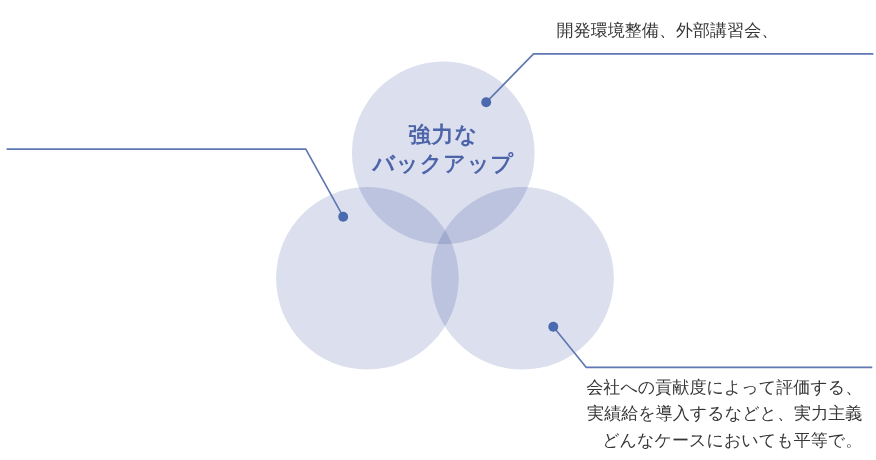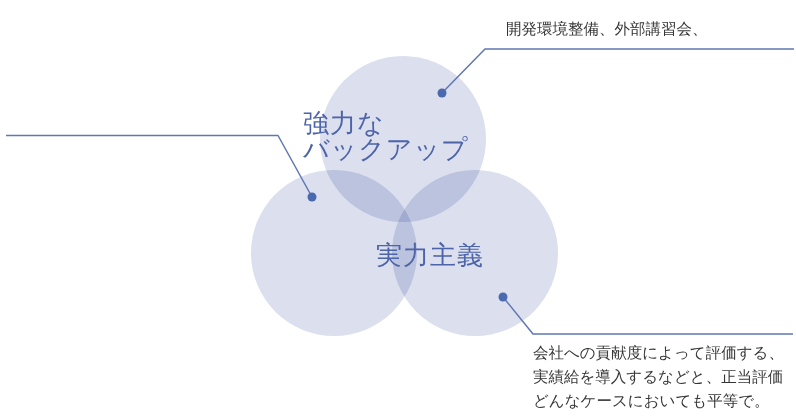--- a/index.html
+++ b/index.html
@@ -23,40 +23,41 @@
   .c-backup { left: 320px; top: 56px; }
   .c-fair   { left: 251px; top: 170px; }
   .c-merit  { left: 392px; top: 170px; }
 
   .leads { position: absolute; left: 0; top: 0; }
   .lead  { fill: none; stroke-width: 1.5; stroke-linejoin: round; }
 
   .label {
     position: absolute;
     color: #4d64a9;
-    font-weight: normal;
-    font-size: 26px;
+    font-weight: bold;
+    text-align: center;
+    font-size: 20px;
     line-height: 26px;
     letter-spacing: 1px;
     white-space: nowrap;
   }
   .label-backup { left: 303px; top: 110px; width: 200px; }
   .label-fair   { left: 236px; top: 242px; width: 200px; }
   .label-merit  { left: 376px; top: 242px; width: 200px; }
 
   .note {
     position: absolute;
     color: #363636;
     font-size: 15.5px;
     line-height: 24px;
     white-space: nowrap;
   }
   .note-fair   { left: 5px;   top: 56px;  }
   .note-backup { left: 506px; top: 0; margin-top: 17px;     }
-  .note-merit  { left: 533px; top: 341px; }
+  .note-merit  { left: 533px; top: 341px; text-align: right; }
 </style>
 </head>
 <body>
 
 <div class="stage">
 
   <div class="circle c-backup"></div>
   <div class="circle c-fair"></div>
   <div class="circle c-merit"></div>
 
@@ -66,28 +67,27 @@
     <polyline class="lead" points="503,297 533,334 793,334" stroke="#5f77b2"></polyline>
     <circle cx="442" cy="93" r="4.5" fill="#4b69ae"></circle>
     <circle cx="312" cy="197" r="4.5" fill="#4b69ae"></circle>
     <circle cx="503" cy="297" r="4.5" fill="#4b69ae"></circle>
   </svg>
 
   <div class="label label-backup">
     <div>強力な</div>
     <div>バックアップ</div>
   </div>
-  <div class="label label-merit">実力主義</div>
 
   <div class="note note-fair">
   </div>
 
   <div class="note note-backup">
     <div>開発環境整備、外部講習会、</div>
   </div>
 
   <div class="note note-merit">
     <div>会社への貢献度によって評価する、</div>
-    <div>実績給を導入するなどと、正当評価</div>
+    <div>実績給を導入するなどと、実力主義</div>
     <div>どんなケースにおいても平等で。</div>
   </div>
 
 </div>
 
 </body></html>

